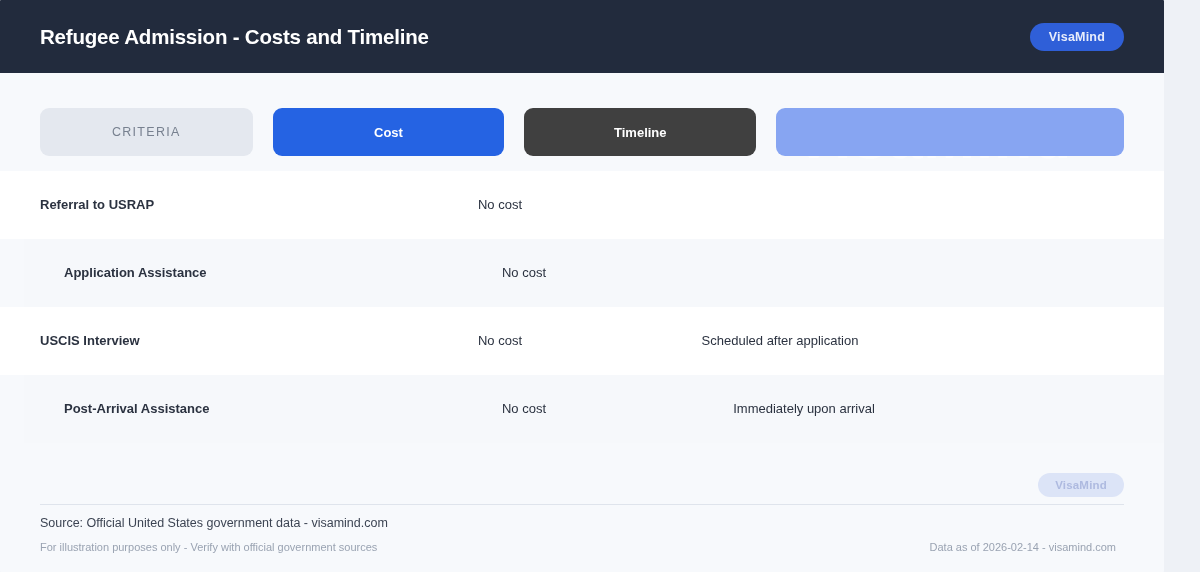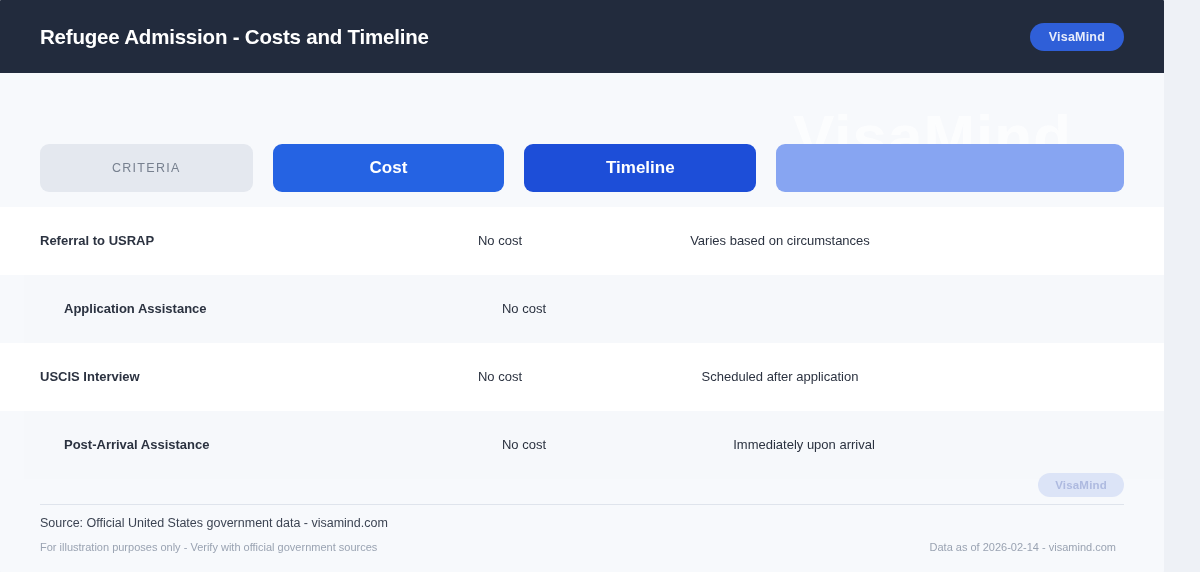--- a/index.html
+++ b/index.html
@@ -32,31 +32,31 @@
   
   .watermark{
     position:absolute;left:793px;top:106px;
     font-size:62px;font-weight:bold;color:#ffffff;opacity:.72;
     letter-spacing:1px;pointer-events:none;user-select:none;
     line-height:1;
   }
   
   .tabs{
     position:relative;display:flex;gap:20px;
-    padding:35px 40px 0 40px;box-sizing:border-box;margin-top:36px;
+    padding:35px 40px 0 40px;box-sizing:border-box;
   }
   .tab{
     height:48px;border-radius:9px;
     display:flex;align-items:center;justify-content:center;
-    font-size:17px;font-weight:bold;box-sizing:border-box;
+    font-size:13px;font-weight:bold;box-sizing:border-box;
   }
   .tab.c0{width:220px;background:#e4e8ef;color:#77808f;
           letter-spacing:1.3px;font-weight:normal;font-size:12.5px;}
   .tab.c1{width:240px;background:#2563e3;color:#ffffff;}
-  .tab.c2{width:240px;background:#1d4ed8;color:#ffffff;}
+  .tab.c2{width:240px;background:#404040;color:#ffffff;}
   .tab.c3{width:360px;background:#87a5f2;color:#87a5f2;}
   
   .table{position:relative;margin-top:15px;}
   .row{
     position:relative;display:flex;align-items:center;
     height:68px;padding:0 40px;box-sizing:border-box;
   }
   .row.odd{background:#ffffff;}
   .row.even{background:#f6f8fb;margin-left:24px;}
   .cell{font-size:13px;color:#2b3240;line-height:1.25;}
@@ -106,21 +106,20 @@
     <div class="tab c1">Cost</div>
     <div class="tab c2">Timeline</div>
     <div class="tab c3"></div>
   </div>
 
   <div class="table">
 
     <div class="row odd">
       <div class="cell c0">Referral to USRAP</div>
       <div class="cell c1">No cost</div>
-      <div class="cell c2">Varies based on circumstances</div>
       <div class="cell c3"></div>
     </div>
 
     <div class="row even">
       <div class="cell c0">Application Assistance</div>
       <div class="cell c1">No cost</div>
       <div class="cell c3"></div>
     </div>
 
     <div class="row odd">

